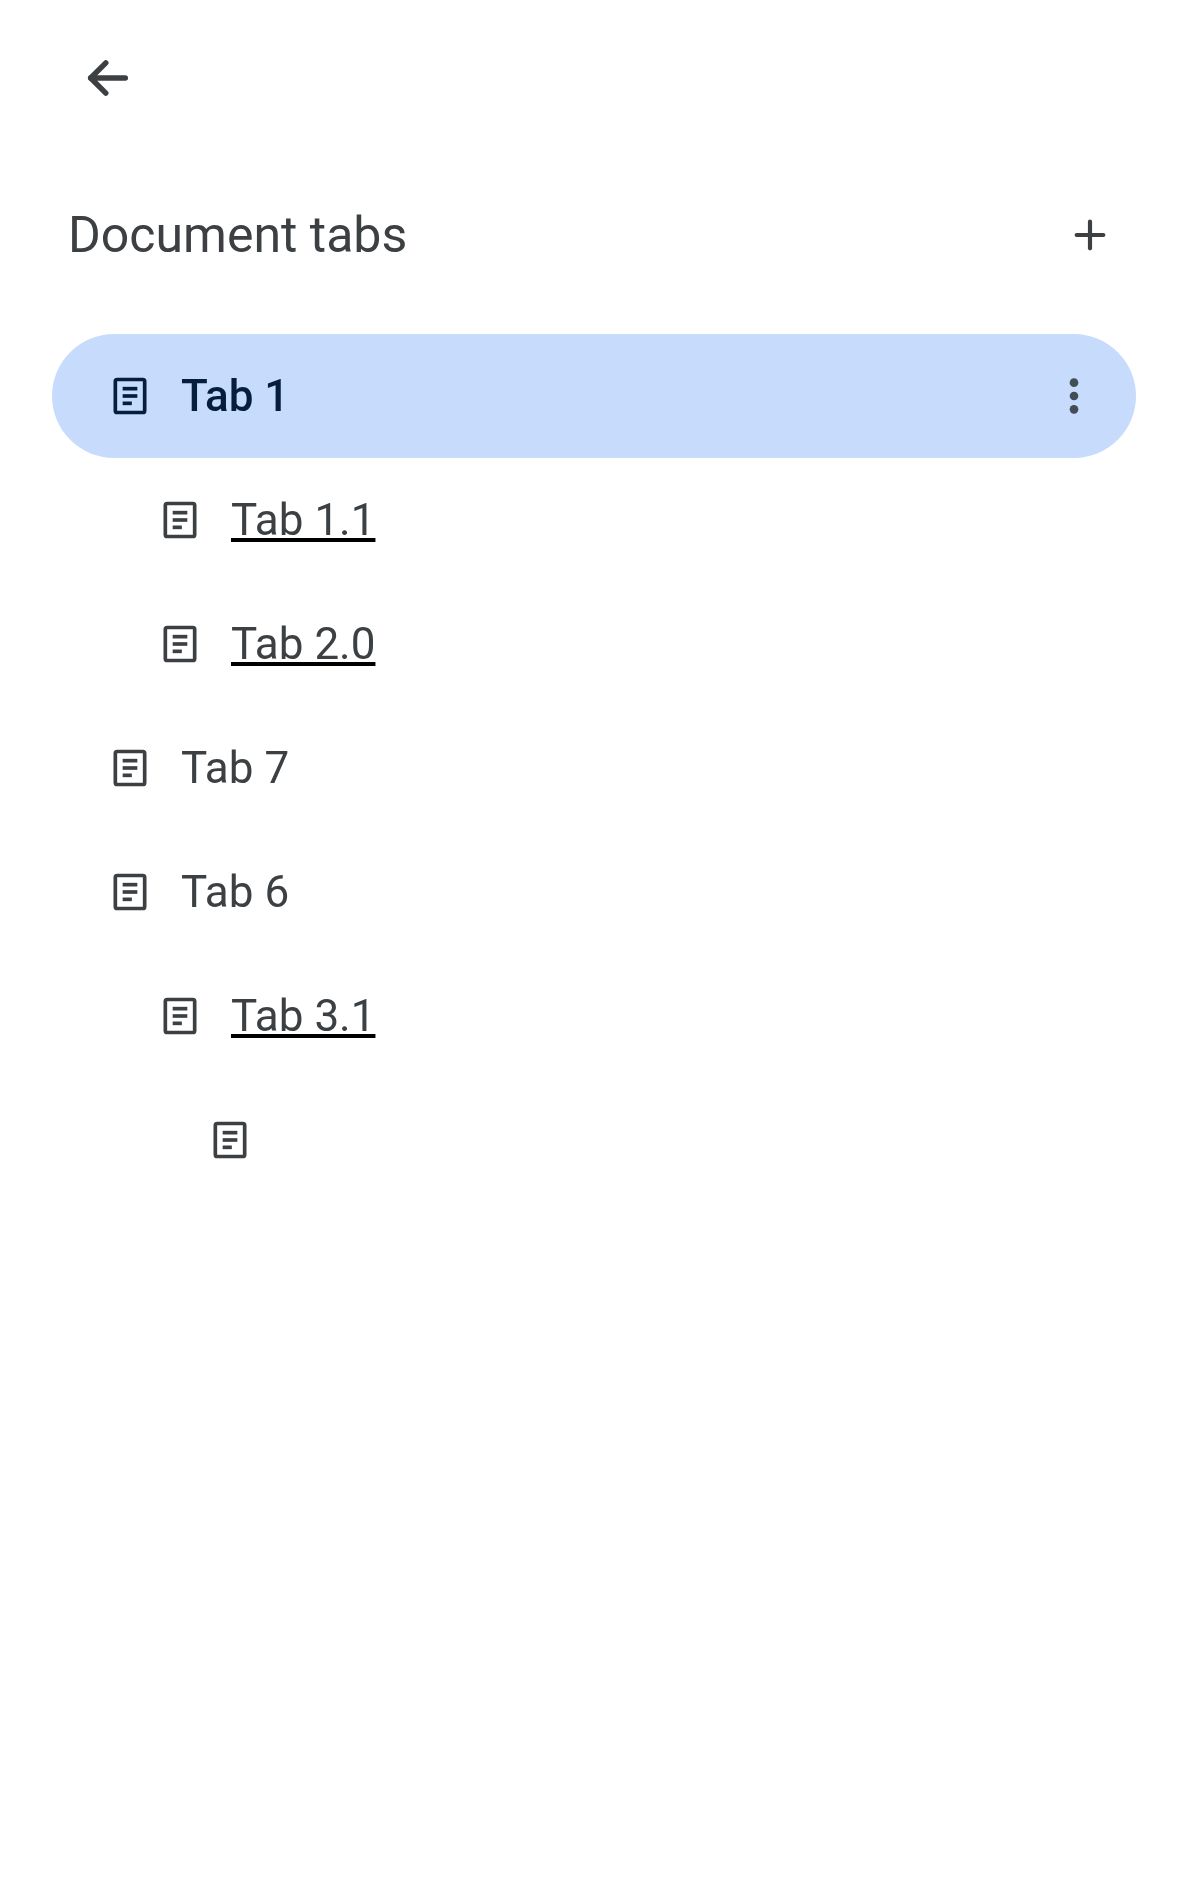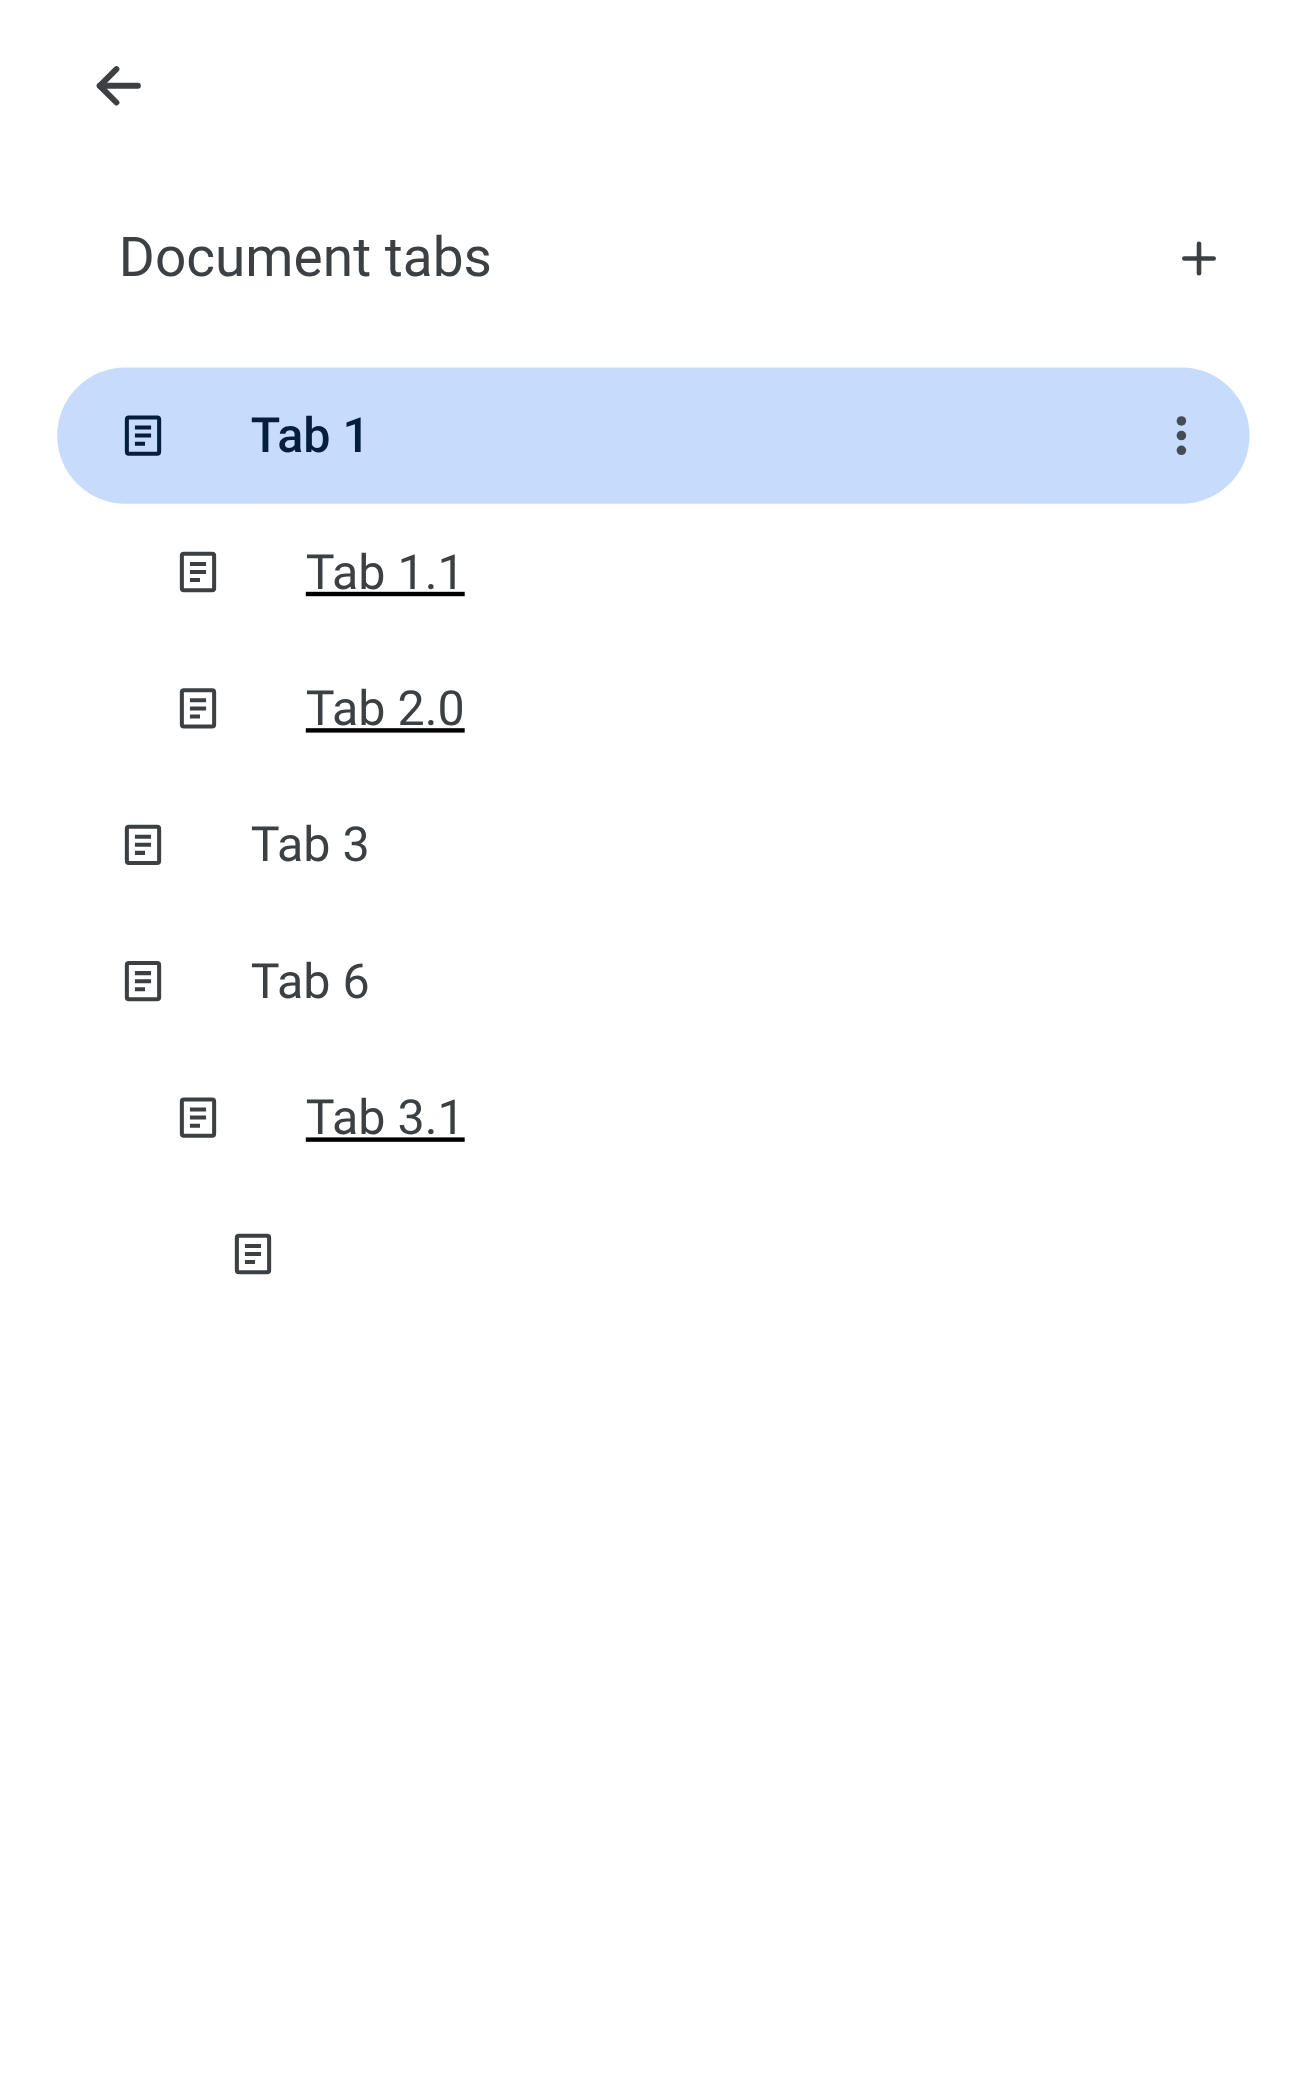--- a/index.html
+++ b/index.html
@@ -21,21 +21,21 @@
       cursor: pointer;
       display: flex;
       align-items: center;
       justify-content: center;
     }
     .header-row {
       display: flex;
       align-items: center;
       justify-content: space-between;
       margin-top: 100px;
-      padding-left: 108px;
+      padding-left: 68px;
       padding-right: 70px;
     }
     .header-title {
       font-size: 50px;
       font-weight: 400;
       color: #3c4043;
     }
     .plus-btn {
       width: 56px;
       height: 56px;
@@ -75,21 +75,21 @@
       flex-shrink: 0;
       display: flex;
       align-items: center;
       justify-content: center;
     }
     .tab-icon svg {
       width: 44px;
       height: 44px;
     }
     .tab-label {
-      margin-left: 76px;
+      margin-left: 29px;
       font-size: 44px;
       font-weight: 400;
       color: #3c4043;
     }
     .tab-item.selected .tab-label {
       color: #051e3e;
       font-weight: 500;
     }
     .tab-item.selected .tab-icon svg {
       stroke: #051e3e;
@@ -171,21 +171,21 @@
 
   <div class="tab-item">
     <span class="tab-icon">
       <svg viewBox="0 0 24 24" fill="none" stroke="#3c4043" stroke-width="2">
         <rect x="4" y="3" width="16" height="18" rx="1"></rect>
         <line x1="8" y1="8" x2="16" y2="8"></line>
         <line x1="8" y1="12" x2="16" y2="12"></line>
         <line x1="8" y1="16" x2="13" y2="16"></line>
       </svg>
     </span>
-    <span class="tab-label">Tab 3</span>
+    <span class="tab-label">Tab 7</span>
   </div>
 
   <div class="tab-item">
     <span class="tab-icon">
       <svg viewBox="0 0 24 24" fill="none" stroke="#3c4043" stroke-width="2">
         <rect x="4" y="3" width="16" height="18" rx="1"></rect>
         <line x1="8" y1="8" x2="16" y2="8"></line>
         <line x1="8" y1="12" x2="16" y2="12"></line>
         <line x1="8" y1="16" x2="13" y2="16"></line>
       </svg>

